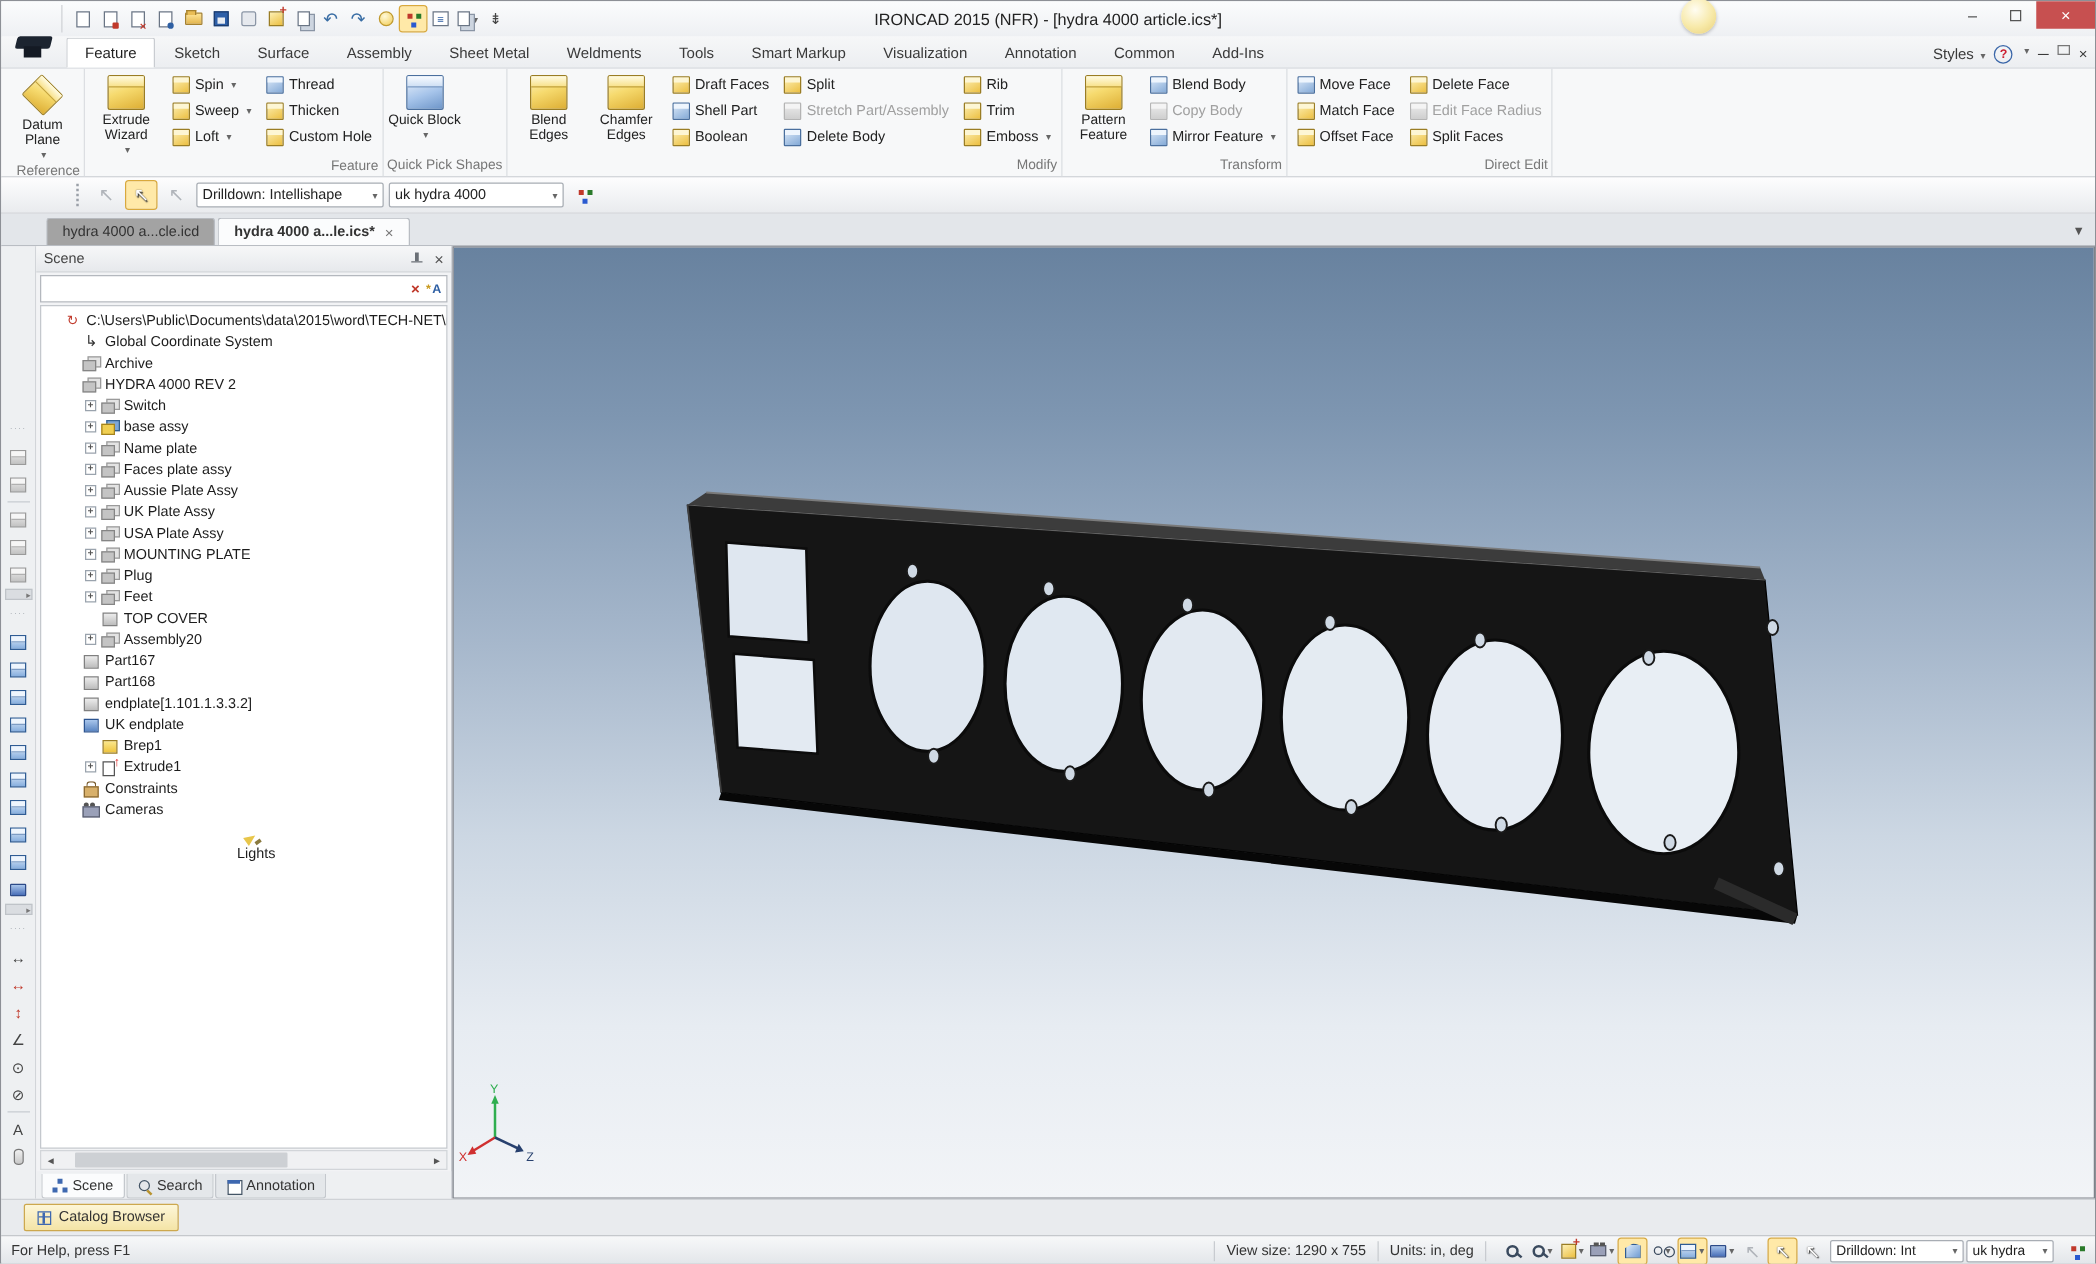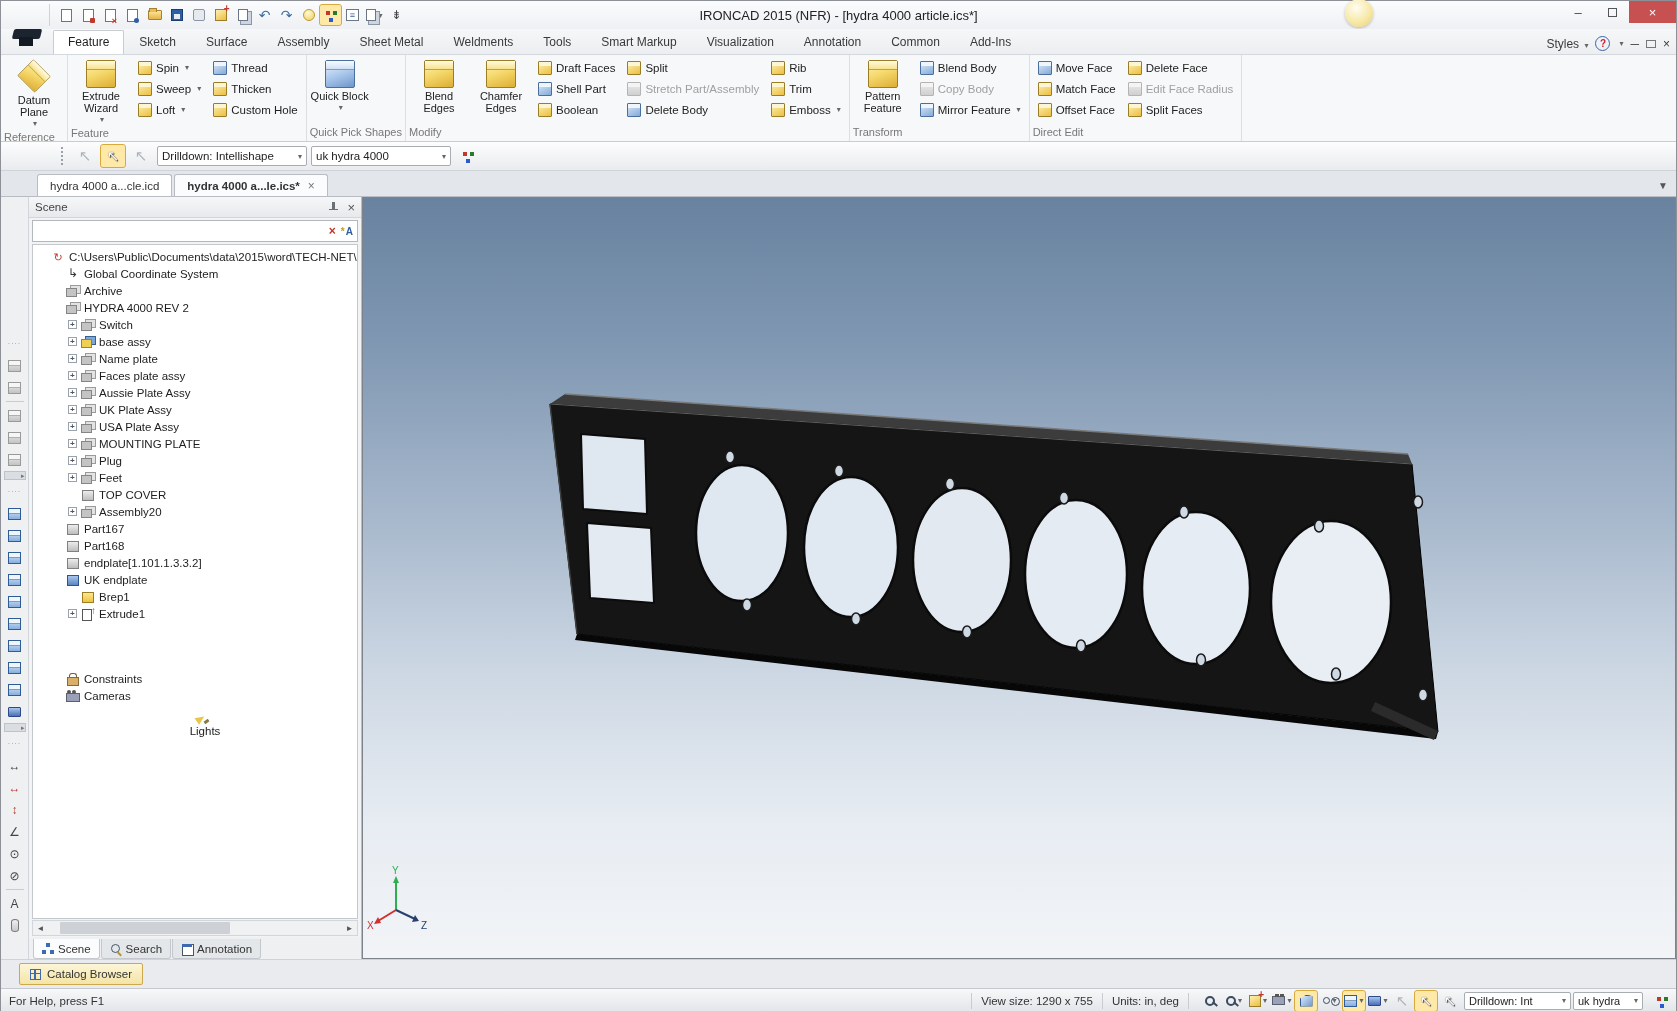--- a/index.html
+++ b/index.html
@@ -19,30 +19,30 @@
   .orb{position:absolute;left:1344px;top:-2px;width:28px;height:28px;border-radius:50%;background:radial-gradient(circle at 40% 32%,#fffdf2,#f7e9a8 55%,#e8cf7a);box-shadow:0 1px 3px rgba(0,0,0,.25)}
 
   
   .tabrow{position:absolute;left:0;top:28px;width:100%;height:26px;background:linear-gradient(#f6f7f8,#eceef1);border-bottom:1px solid #d4d7db;display:flex;align-items:flex-end}
   .logo{position:absolute;left:8px;top:-6px;width:38px;height:30px}
   .logo .anvil{position:absolute;left:4px;top:6px;width:28px;height:10px;background:#1c2430;transform:skewX(-14deg);border-radius:2px}
   .logo .anvil2{position:absolute;left:10px;top:14px;width:14px;height:9px;background:#141a24}
   .rtabs{display:flex;margin-left:52px;height:25px;align-items:flex-end}
   .rtab{padding:4px 14px 5px;font-size:12px;color:#3a3a3a;border:1px solid transparent;border-bottom:none;border-radius:2px 2px 0 0}
   .rtab.active{background:#fff;border-color:#c9ccd1;color:#1f1f1f}
-  .tabrow-right{position:absolute;right:6px;bottom:3px;display:flex;align-items:center;gap:7px;font-size:12px;color:#3a3a3a}
+  .tabrow-right{position:absolute;right:6px;bottom:3px;display:flex;gap:7px;font-size:12px;color:#3a3a3a}
   .helpq{width:15px;height:15px;border-radius:50%;border:1.5px solid #3a66a8;color:#c23;font-weight:bold;font-size:10px;display:inline-flex;align-items:center;justify-content:center}
   .mini-sq{width:10px;height:8px;border:1px solid #777}
   .dd{font-size:8px;color:#666;margin-left:2px}
 
   
   .ribbon{position:absolute;left:0;top:54px;width:100%;height:87px;background:#f7f8f9;border-bottom:1px solid #c9ccd1;display:flex}
   .rgroup{height:100%;border-right:1px solid #dcdee2;display:flex;flex-direction:column;padding:2px 3px 0}
   .rg-body{flex:1;display:flex;align-items:flex-start;gap:2px}
-  .rg-label{height:16px;text-align:left;font-size:11px;color:#777;line-height:14px}
+  .rg-label{height:16px;text-align:right;font-size:11px;color:#777;line-height:14px}
   .rbb{width:60px;display:flex;flex-direction:column;align-items:center;font-size:11px;line-height:12px;text-align:center;color:#222;padding-top:1px}
   .rbi{width:30px;height:28px;margin:2px 0 2px;background:linear-gradient(160deg,#fdf3c0 0%,#f6da6e 45%,#ddae34 100%);border:1px solid #9a7d24;border-radius:2px;position:relative}
   .rbi::before{content:"";position:absolute;left:0;top:0;right:0;height:8px;background:linear-gradient(#fffbe2,#f8e28d);border-bottom:1px solid #c2a23e}
   .rbi.blue{background:linear-gradient(160deg,#eef4fc,#a6c4ea 55%,#6e96c9);border-color:#4a6f9e}
   .rbi.blue::before{background:linear-gradient(#f8fbff,#cfe0f4);border-bottom-color:#7d9cc4}
   .rbi.diamond{transform:rotate(45deg) scale(.82);margin:4px 0 4px}
   .rcol{display:flex;flex-direction:column}
   .rsb{display:flex;align-items:center;gap:4px;height:21px;padding:0 5px;font-size:11.5px;color:#222;white-space:nowrap}
   .ri{width:14px;height:14px;flex:none;background:linear-gradient(150deg,#fdf0b4,#ecbf41);border:1px solid #9a7d24;border-radius:1px;position:relative}
   .ri::before{content:"";position:absolute;left:0;top:0;right:0;height:4px;background:#fdf6d4}
@@ -57,21 +57,21 @@
   .grip{width:4px;height:18px;border-left:2px dotted #9aa0a8;margin-right:4px}
   .tbi{width:24px;height:22px;display:inline-flex;align-items:center;justify-content:center;border-radius:2px;position:relative}
   .tbi.hl{background:#ffe9a8;outline:1px solid #d9a93c}
   .cursorw{color:#fff;font-size:15px;text-shadow:0 0 1px #333,1px 1px 1px #333}
   .cursorg{color:#b0b4ba;font-size:15px}
   .combo{height:20px;background:#fff;border:1px solid #a8adb4;display:inline-flex;align-items:center;justify-content:space-between;font-size:11.5px;color:#222;padding:0 4px;border-radius:2px}
   .combo .cv{overflow:hidden;white-space:nowrap}
 
   
   .doctabs{position:absolute;left:0;top:170px;width:100%;height:26px;background:#e3e6ea;border-bottom:1px solid #b9bdc3;display:flex;align-items:flex-end;padding-left:36px}
-  .dtab{height:22px;padding:4px 12px;font-size:11.5px;color:#333;border:1px solid #b9bdc3;border-bottom:none;border-radius:3px 3px 0 0;background:#ffffff;display:flex;align-items:center;gap:8px;margin-right:2px}
+  .dtab{height:22px;padding:4px 12px;font-size:11.5px;color:#333;border:1px solid #b9bdc3;border-bottom:none;border-radius:3px 3px 0 0;background:#a3a3a3;display:flex;align-items:center;gap:8px;margin-right:2px}
   .dtab.active{background:#fbfcfd;font-weight:bold}
   .dtab .x{color:#777;font-size:12px;font-weight:normal}
   .dtabs-dd{position:absolute;right:8px;bottom:5px;color:#555;font-size:10px}
 
   
   .main{position:absolute;left:0;top:196px;width:100%;height:762px;display:flex}
   .leftstrip{width:28px;background:#eef0f2;border-right:1px solid #d2d5d9;display:flex;flex-direction:column;align-items:center;padding-top:136px;gap:1px}
   .lsi{width:22px;height:21px;display:inline-flex;align-items:center;justify-content:center;position:relative;border-radius:2px}
   .lsi .shape{position:relative}
   .sep{width:18px;height:1px;background:#c8ccd1;margin:2px 0}
@@ -693,21 +693,21 @@
           <div class="trow" style="padding-left: 35px;">
             <span class="texp"></span>
             <span class="tic tic-brep"></span>
             <span class="tlabel">Brep1</span>
           </div>
           <div class="trow" style="padding-left: 35px;">
             <span class="texp on">+</span>
             <span class="tic tic-ext"></span>
             <span class="tlabel">Extrude1</span>
           </div>
-          <div class="trow" style="padding-left: 20px; margin-top: 48px;">
+          <div class="trow" style="padding-left: 20px;">
             <span class="texp"></span>
             <span class="tic tic-lock"></span>
             <span class="tlabel">Constraints</span>
           </div>
           <div class="trow" style="padding-left: 20px;">
             <span class="texp"></span>
             <span class="tic tic-cam"></span>
             <span class="tlabel">Cameras</span>
           </div>
           <div class="trow" style="padding-left: 20px; flex-direction: column;">

